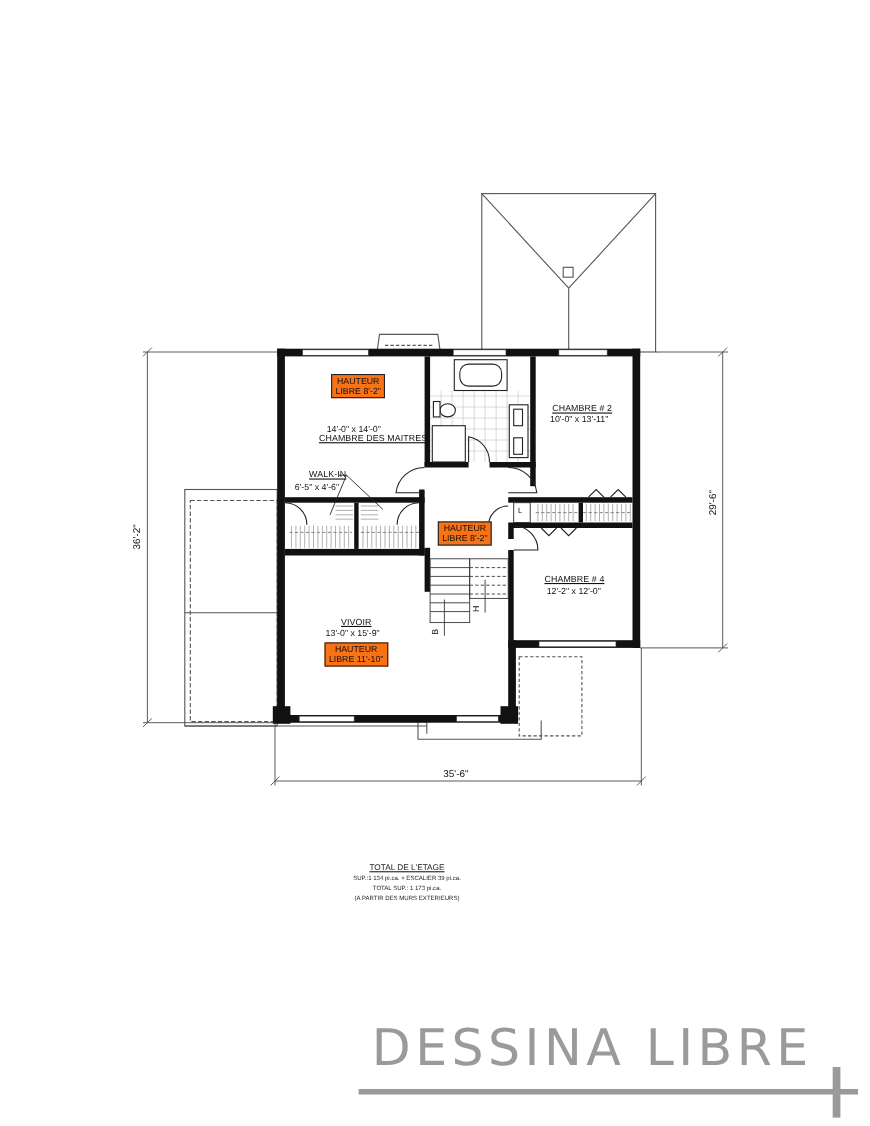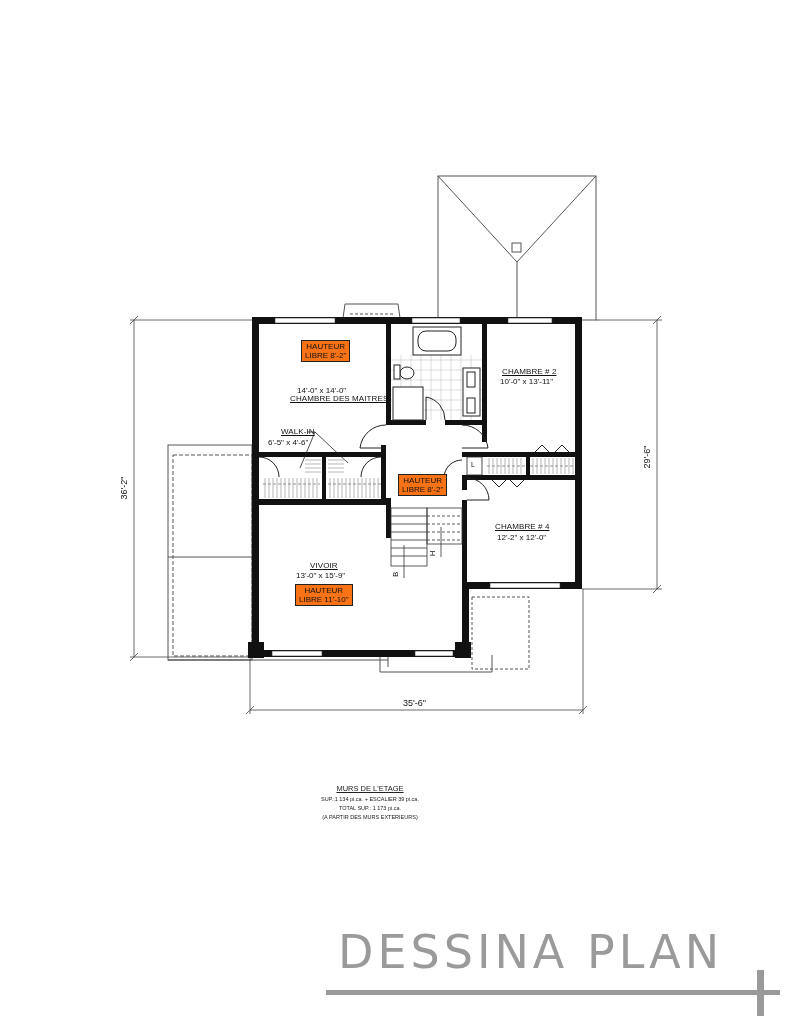--- a/index.html
+++ b/index.html
@@ -215,20 +215,20 @@
 <div class="lbl room-dim" style="left:296px; top:572px;">13'-0" x 15'-9"</div>
 <div class="boxed" style="left:295px; top:584px;">
   <div>HAUTEUR</div>
   <div>LIBRE 11'-10"</div>
 </div>
 
 <div class="lbl vert" style="left:394px; top:570px; font-size:8px;">B</div>
 <div class="lbl vert" style="left:431px; top:549px; font-size:8px;">H</div>
 <div class="lbl" style="left:471px; top:461px; font-size:7px;">L</div>
 
-<div class="caption cap-title">MURS DE L'ETAGE</div>
+<div class="caption cap-title">TOTAL DE L'ETAGE</div>
 <div class="caption cap-line" style="top:796px;">SUP.:1 134 pi.ca. + ESCALIER 39 pi.ca.</div>
 <div class="caption cap-line" style="top:805px;">TOTAL SUP.: 1 173 pi.ca.</div>
 <div class="caption cap-line" style="top:814px;">(A PARTIR DES MURS EXTERIEURS)</div>
 
-<div class="logo">DESSINA PLAN</div>
+<div class="logo">DESSINA LIBRE</div>
 <div class="logo-bar"></div>
 <div class="logo-cross"></div>
 
 </body></html>

